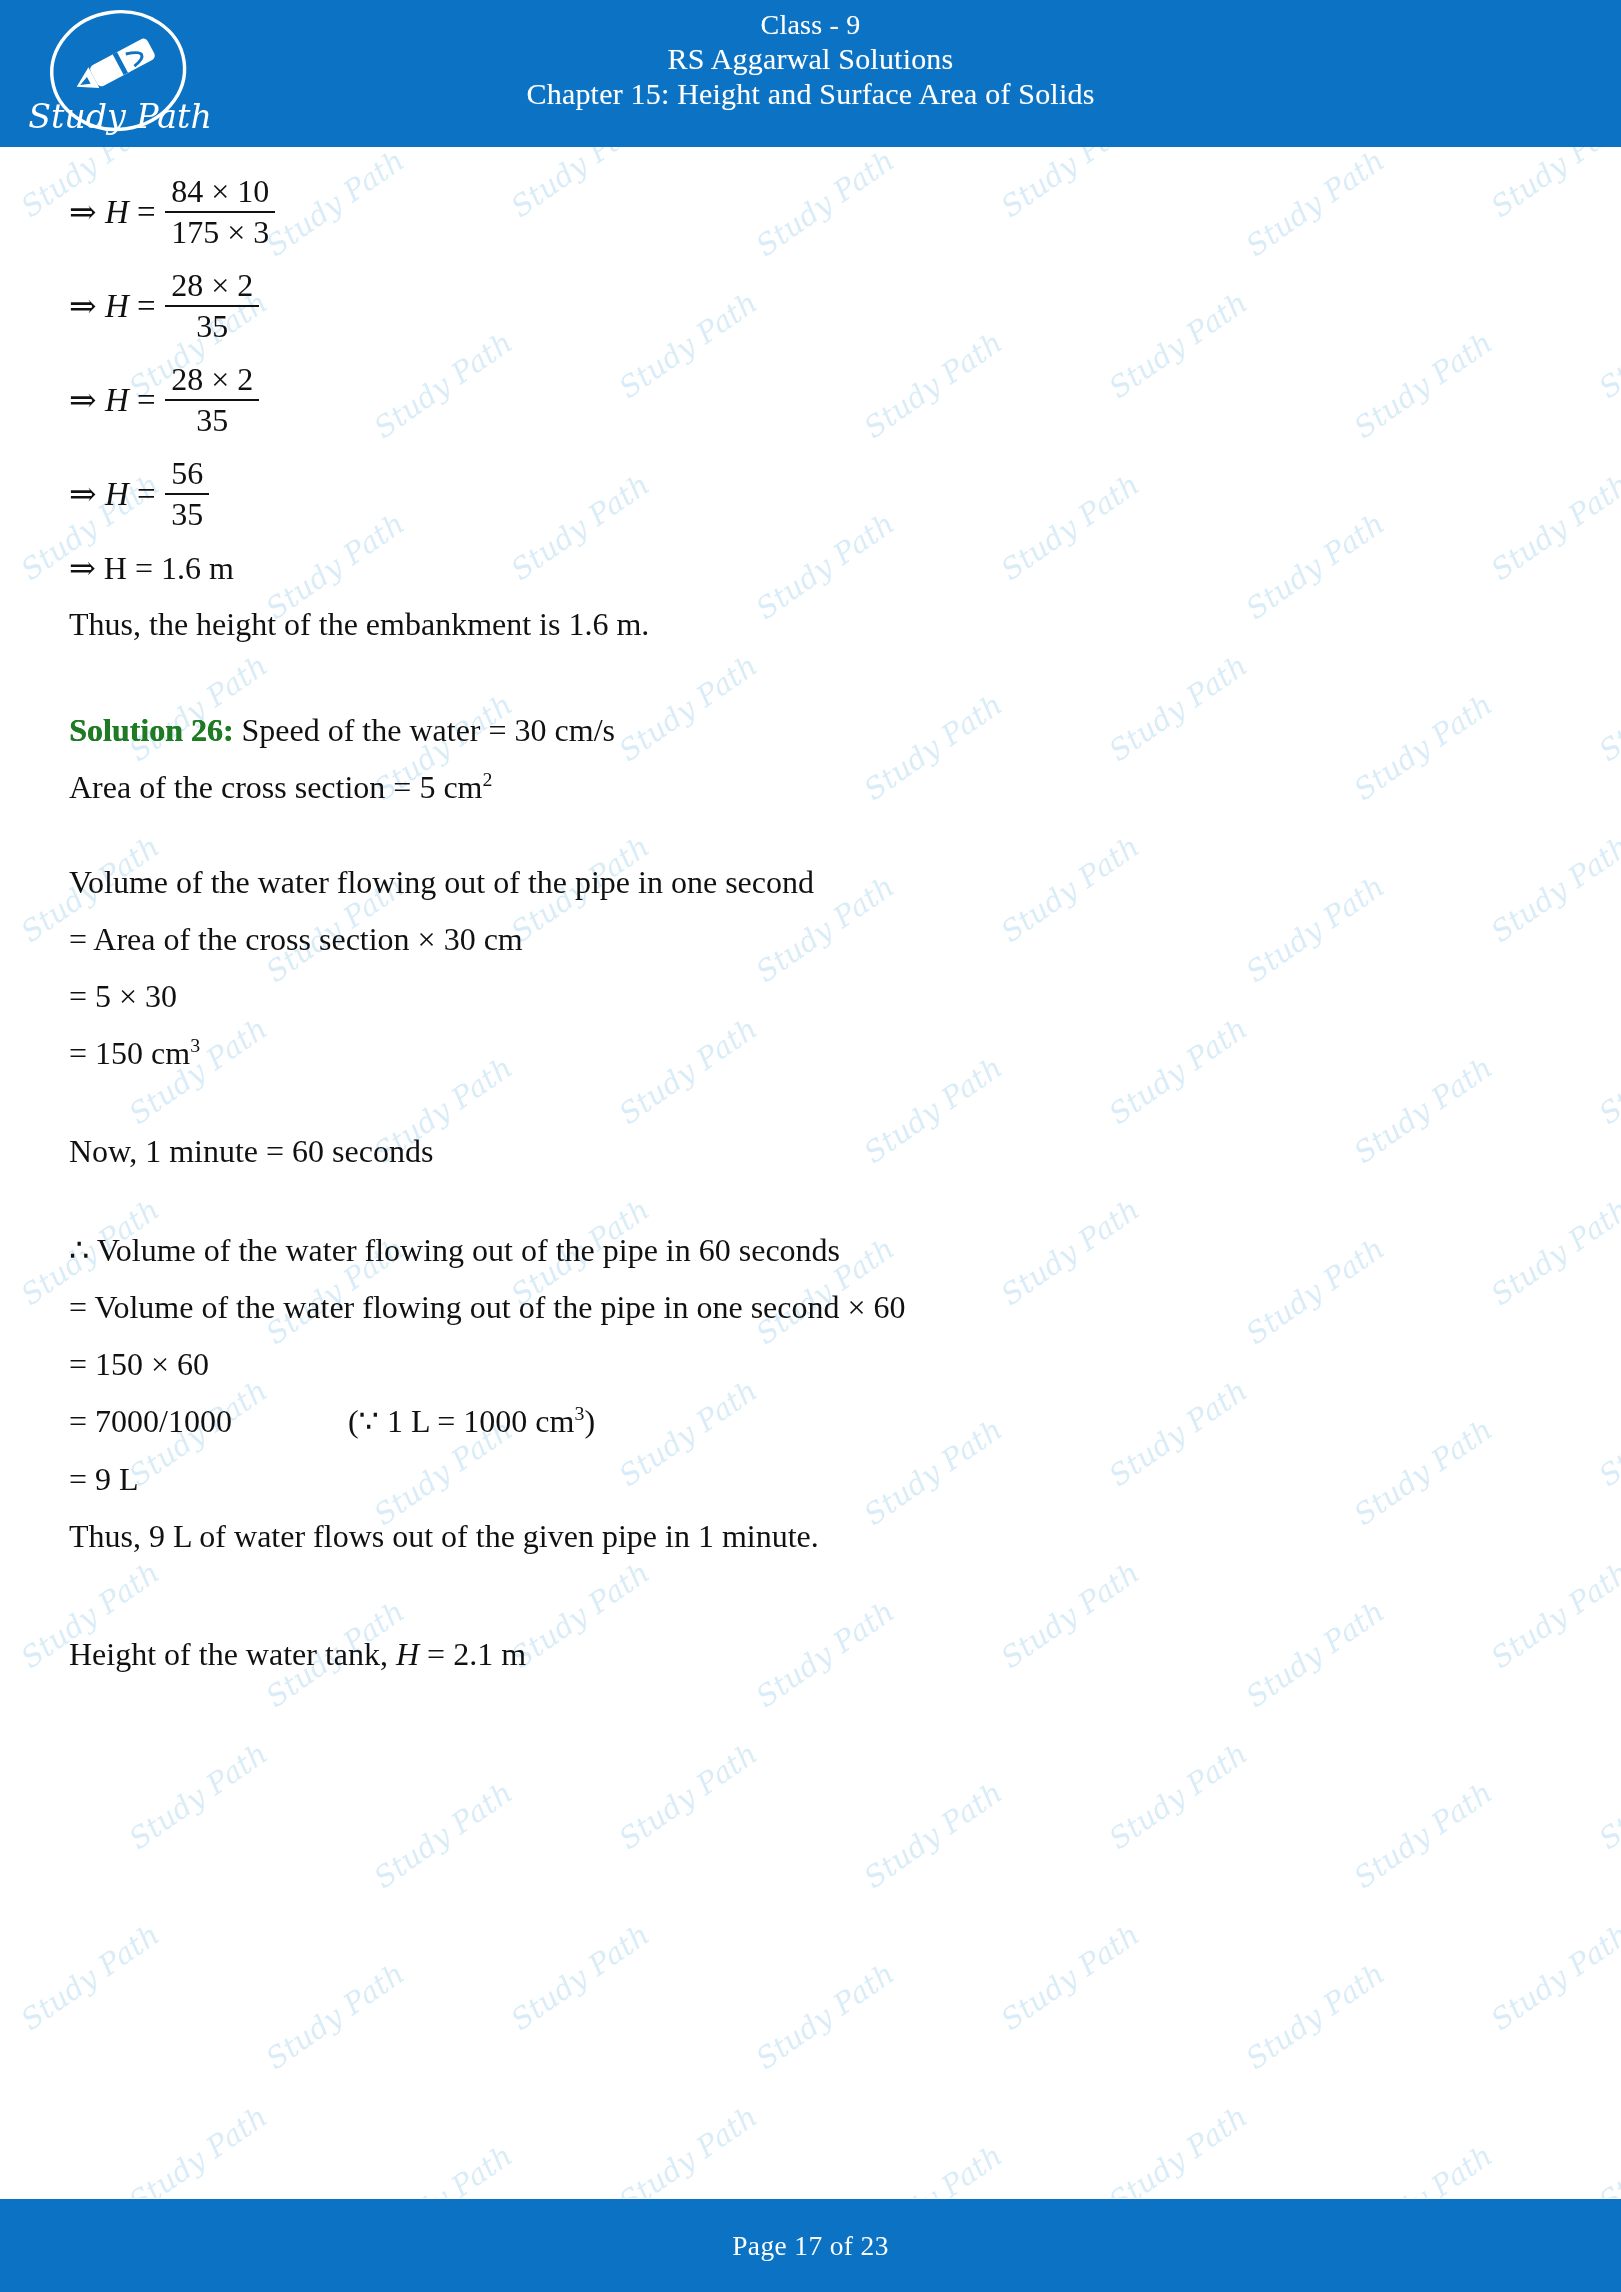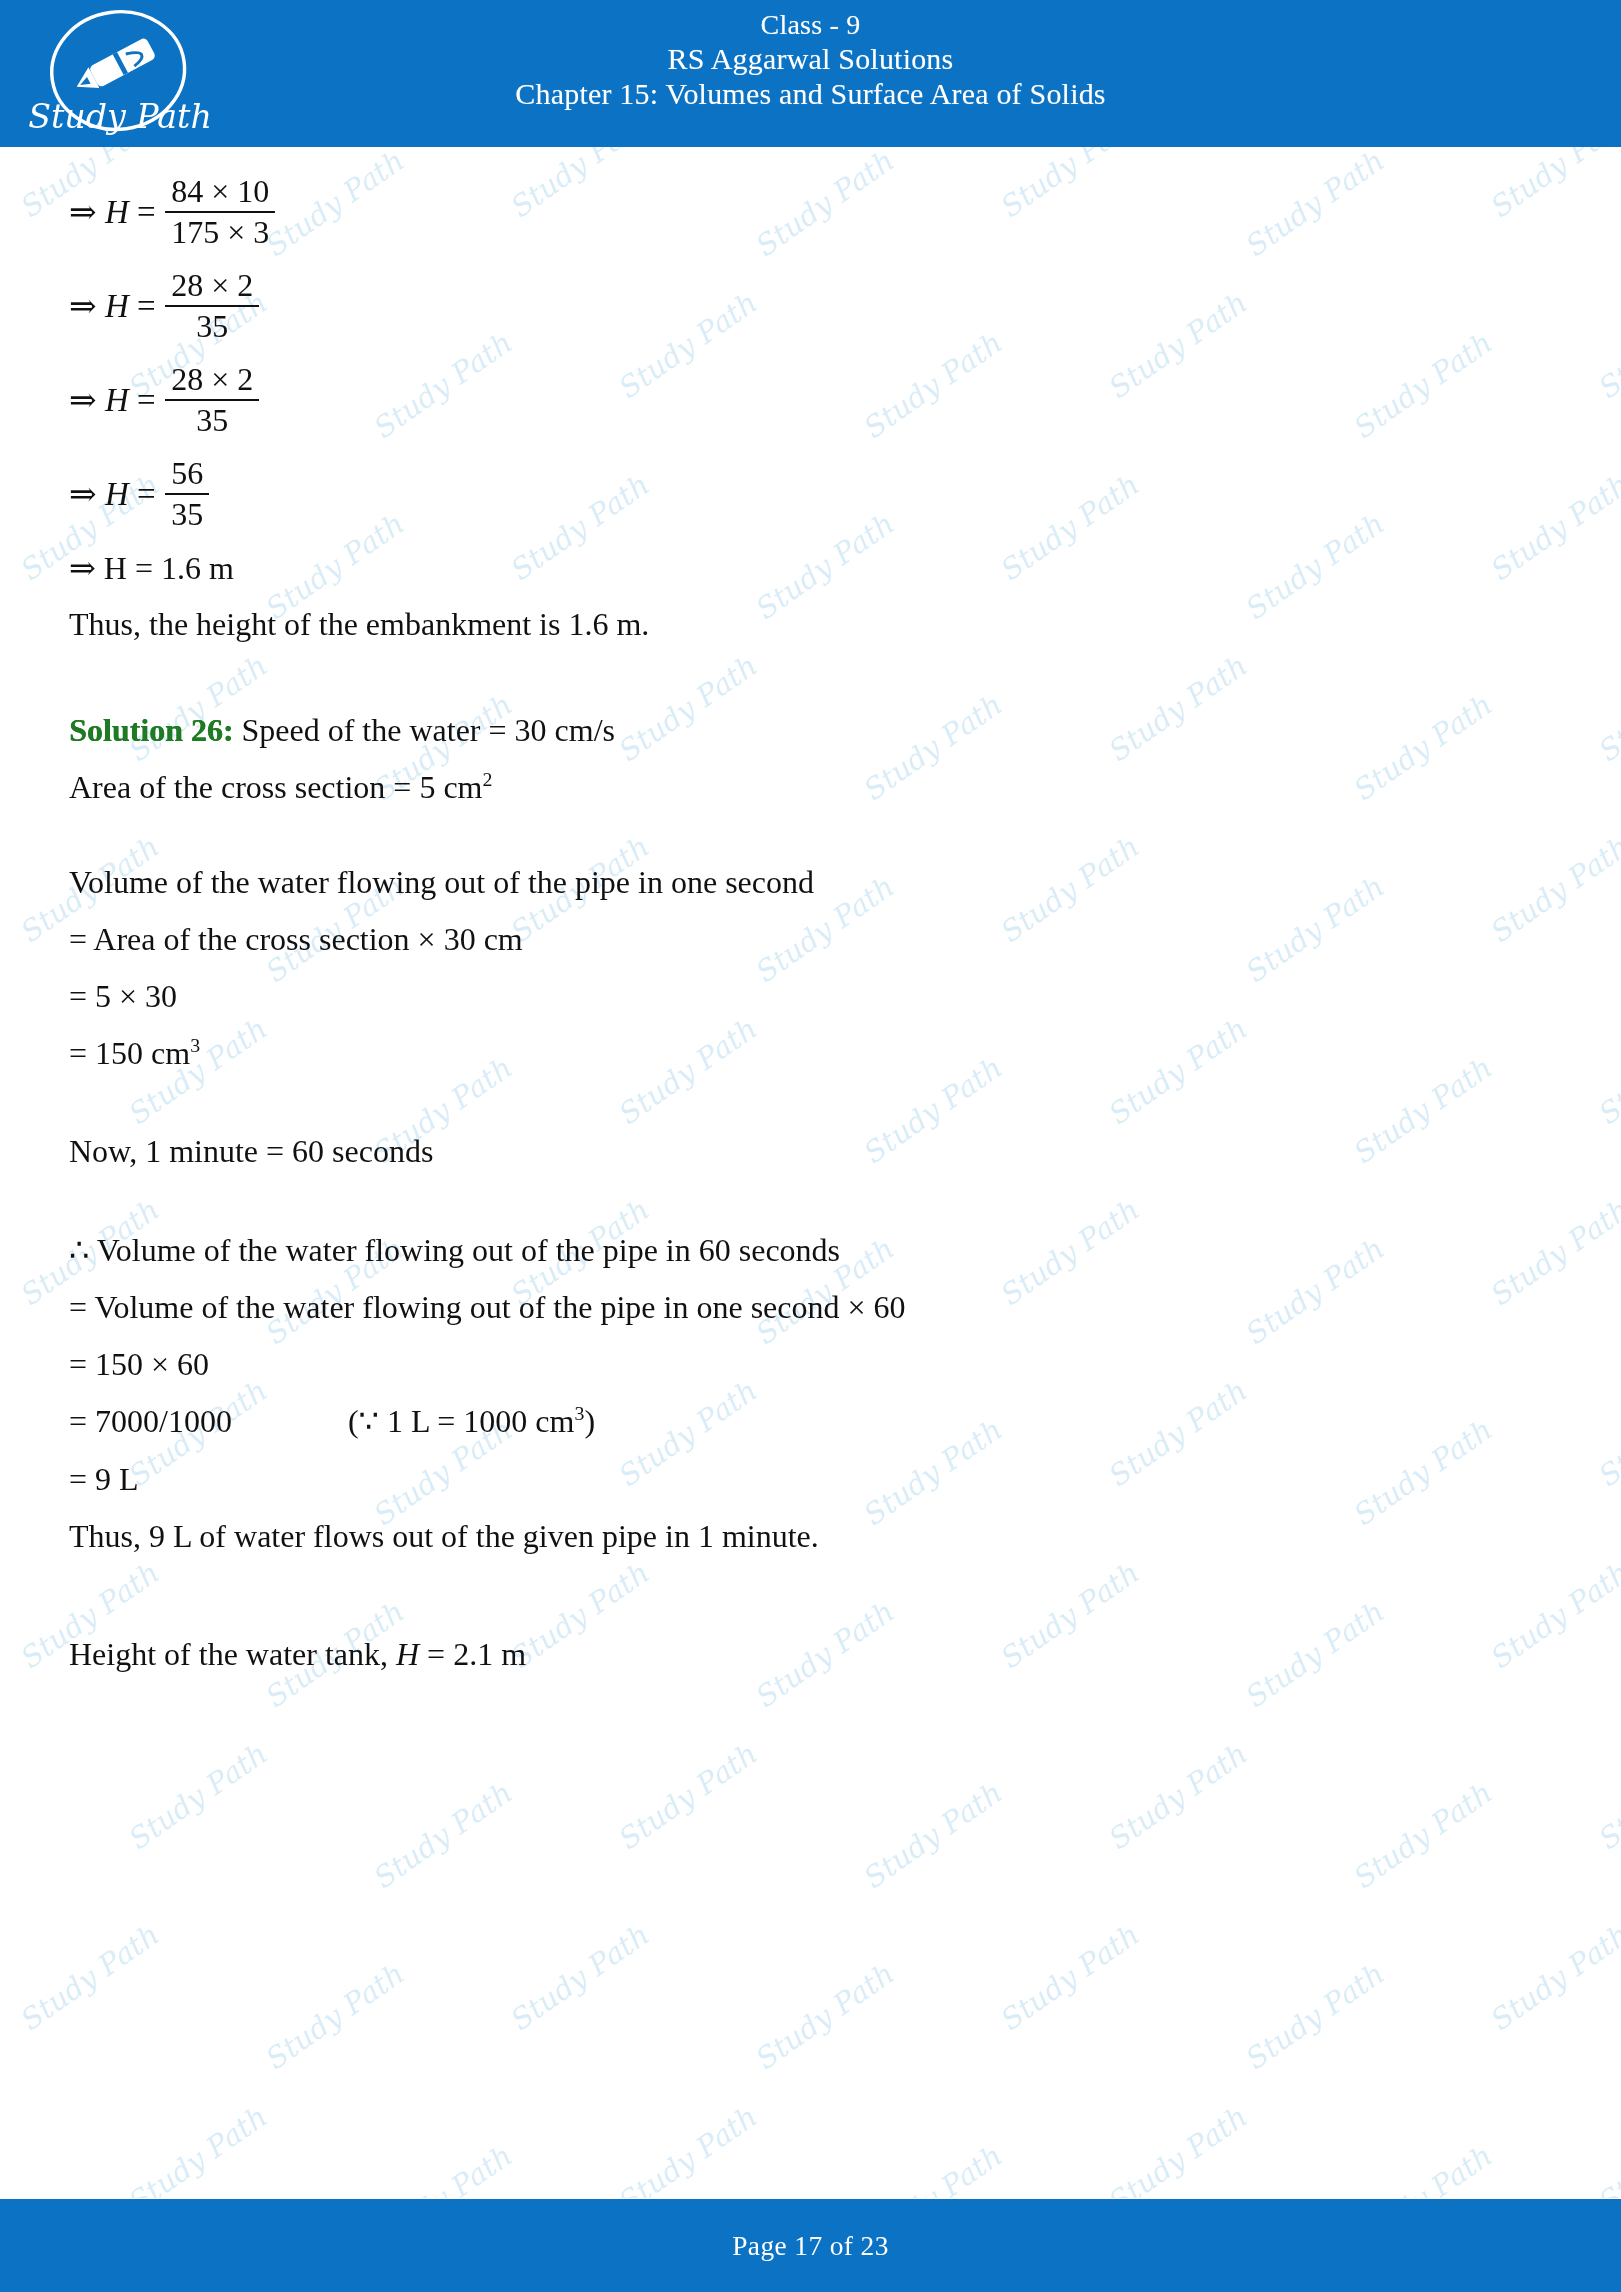--- a/index.html
+++ b/index.html
@@ -265,21 +265,21 @@
           <path d="M56 60 L66 56 L66 64 Z" fill="#0b72c4"></path>
           <rect x="100" y="48" width="5" height="24" fill="#0b72c4"></rect>
           <path d="M112 54 q14 4 14 8 q0 5 -12 7" fill="none" stroke="#0b72c4" stroke-width="3"></path>
         </g>
         <text x="8" y="125" font-family="DejaVu Serif, serif" font-style="italic" font-size="34" fill="#ffffff">Study Path</text>
       </svg>
     </div>
     <div class="header-titles">
       <div class="header-line l1">Class - 9</div>
       <div class="header-line l2">RS Aggarwal Solutions</div>
-      <div class="header-line l3">Chapter 15: Volumes and Surface Area of Solids</div>
+      <div class="header-line l3">Chapter 15: Height and Surface Area of Solids</div>
     </div>
   </div>
 
   <div class="content">
 
     <div class="eq-row">
       <span class="eq-lhs">
         <span>⇒</span>
         <span class="var">H</span>
         <span>=</span>

